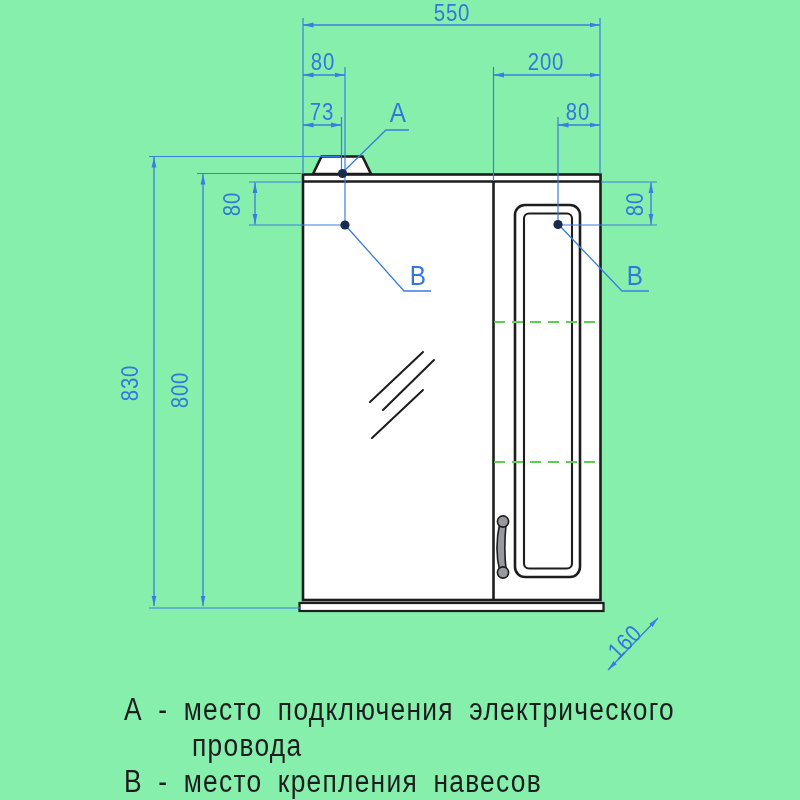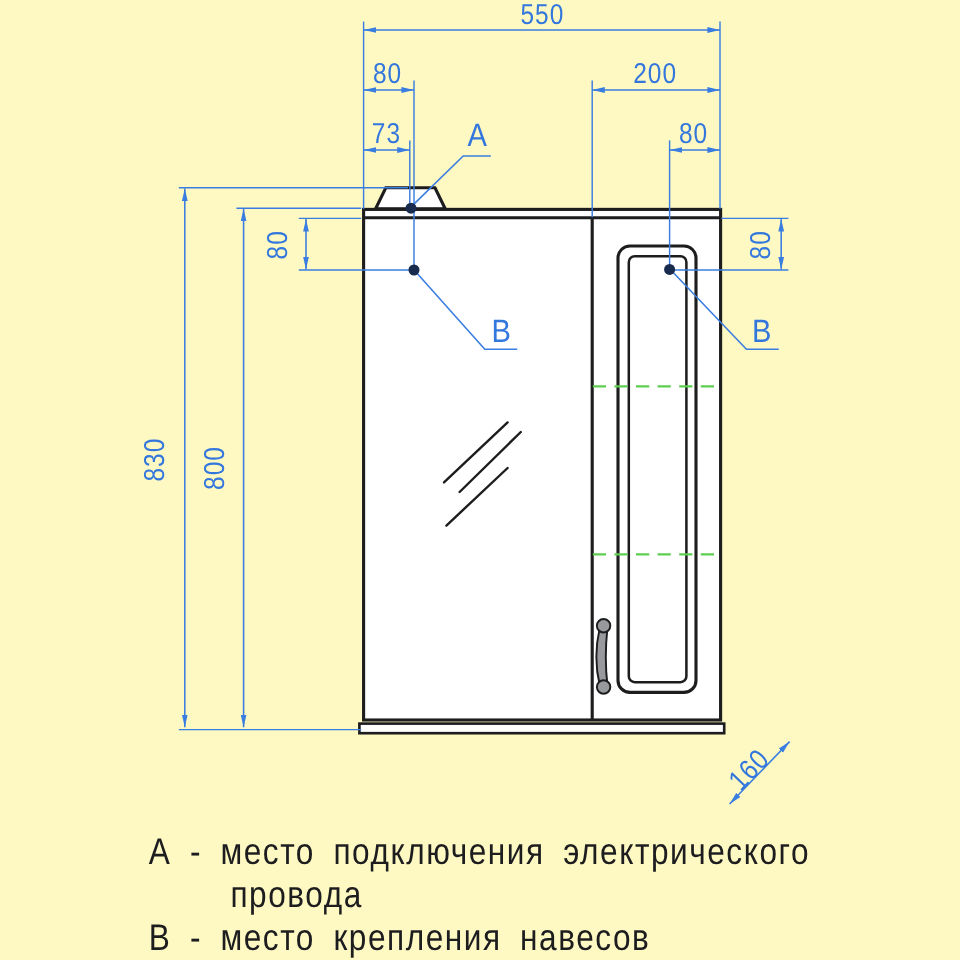--- a/index.html
+++ b/index.html
@@ -1,16 +1,16 @@
 <!DOCTYPE html>
 <html><head>
 <meta charset="utf-8">
 <style>
   html,body{margin:0;padding:0;background:#ffffff;}
-  #canvas{position:relative;width:800px;height:800px;background:#fef9c3;overflow:hidden;
+  #canvas{position:relative;width:800px;height:800px;background:#86efac;overflow:hidden;
           font-family:"Liberation Sans",sans-serif;}
   #drawing{position:absolute;left:0;top:0;}
   .dim{position:absolute;color:#3377dd;font-size:24px;line-height:24px;height:24px;
        text-align:center;letter-spacing:1px;transform:scaleX(0.85);white-space:nowrap;}
   .dim.rot90{transform:rotate(-90deg) scaleX(0.85);}
   .dim.rot45{transform:rotate(-46deg) scaleX(0.85);}
   .callout{position:absolute;color:#3377dd;font-size:27px;line-height:27px;height:27px;
        text-align:center;letter-spacing:0.5px;transform:scaleX(0.9);}
   .legend{position:absolute;left:124px;top:692px;color:#1d1d1f;font-size:31px;
        line-height:36px;letter-spacing:1.5px;word-spacing:8px;transform:scaleX(0.85);

